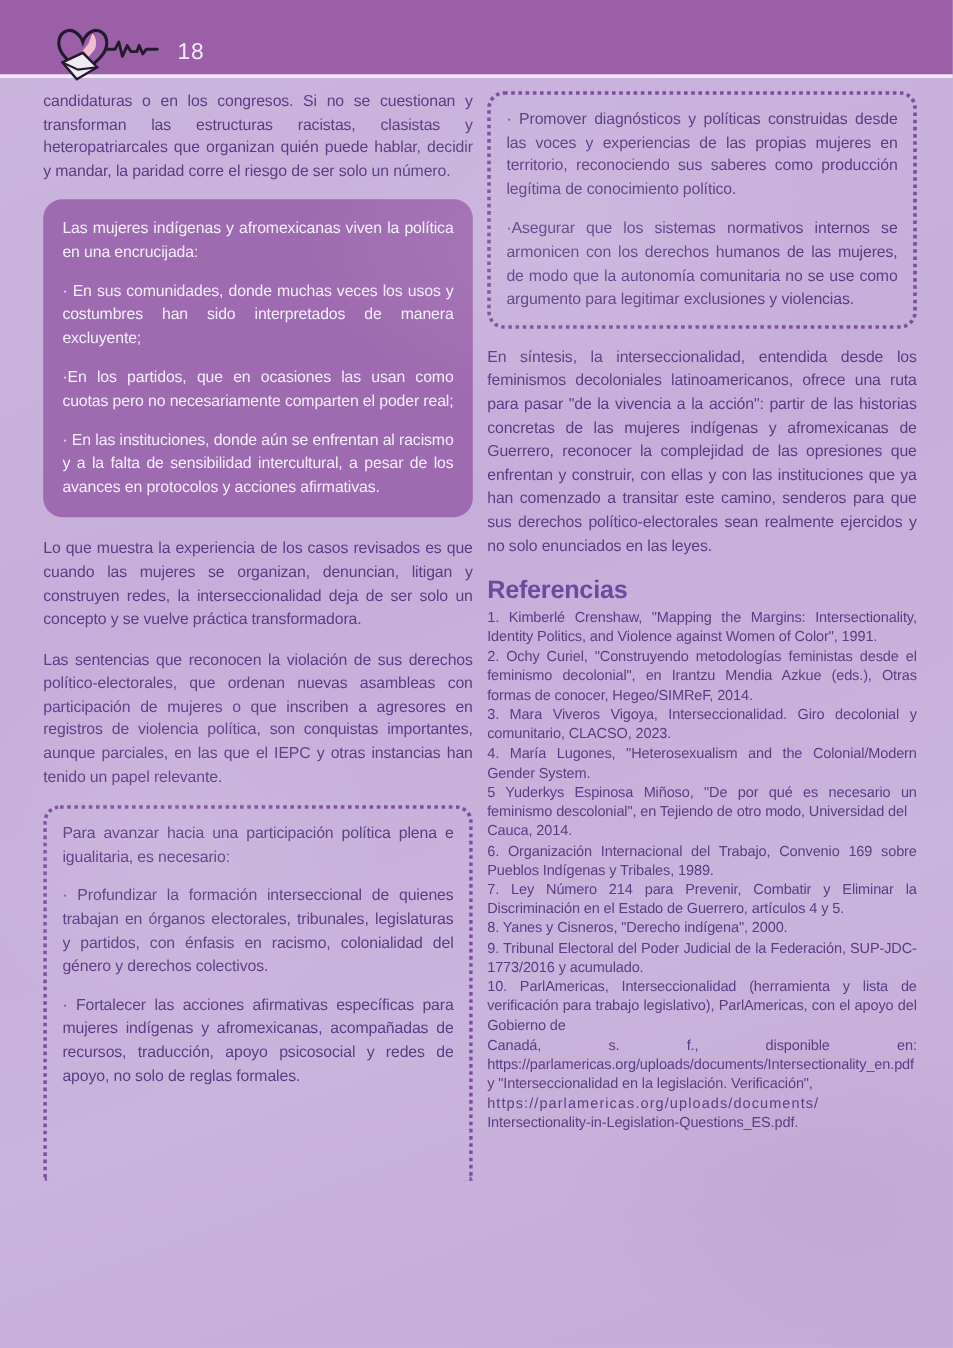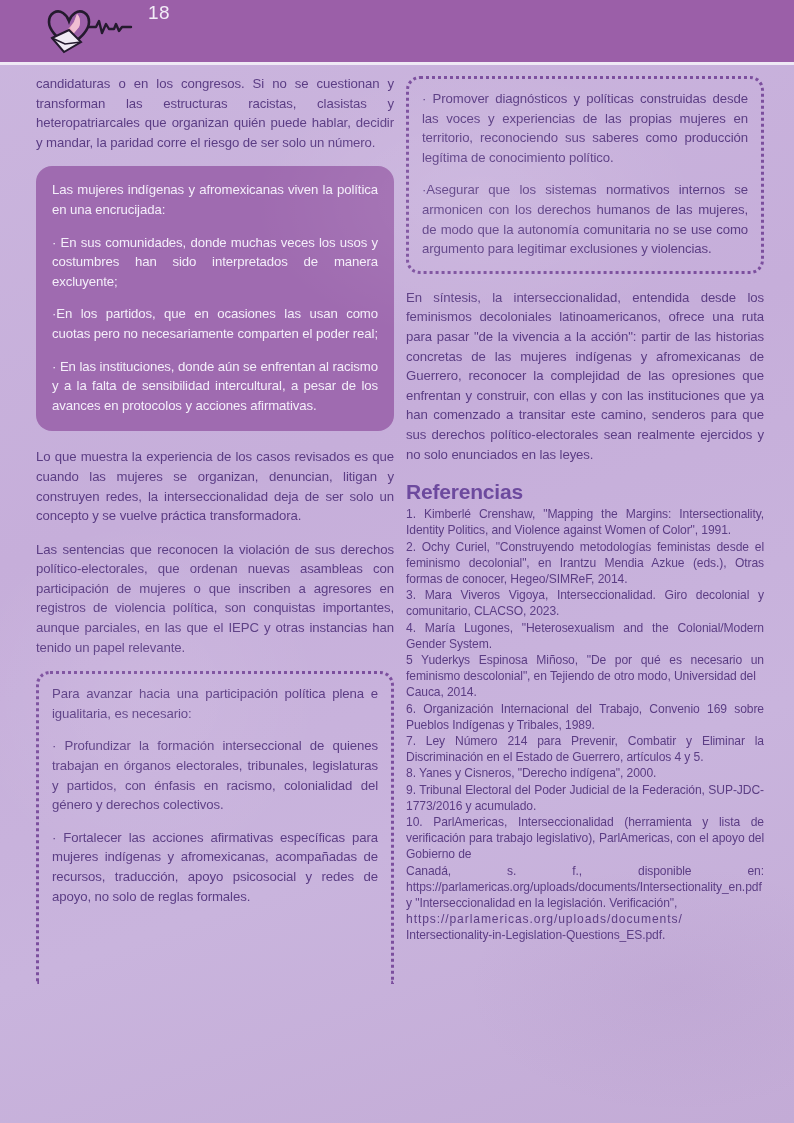--- a/index.html
+++ b/index.html
@@ -46,22 +46,23 @@
     position: absolute;
     top: 62px; left: 0;
     width: 794px;
     height: 3px;
     background: #efe9f5;
     z-index: 3;
   }
   .brand {
     position: absolute;
     left: 36px;
-    top: 2px;
+    top: 16px;
     display: flex;
+    align-items: center;
     gap: 4px;
     z-index: 5;
   }
   .brand-mark {
     width: 108px;
     height: 62px;
     display: block;
   }
   .page-number {
     font-size: 19px;

